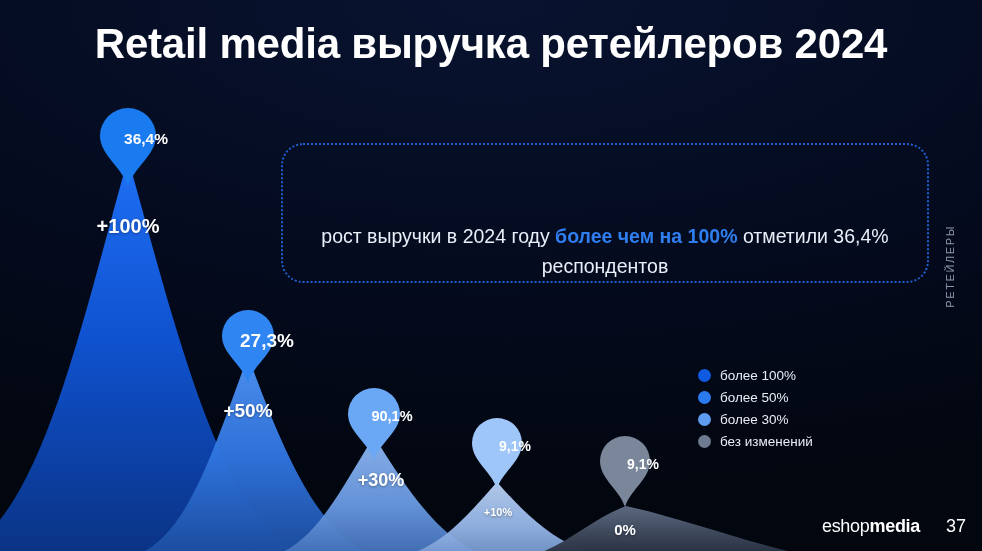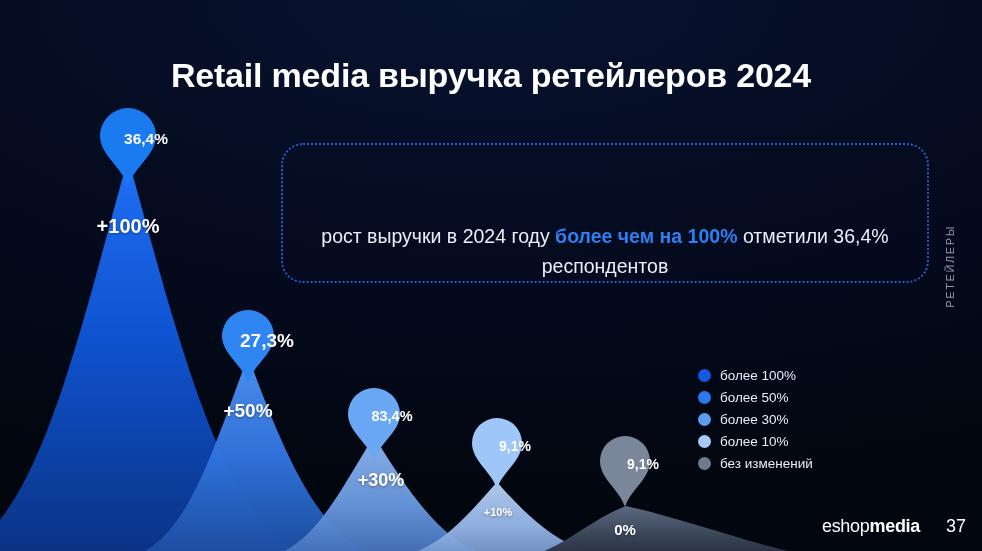--- a/index.html
+++ b/index.html
@@ -14,25 +14,24 @@
     position:absolute;inset:0;
     background:radial-gradient(120% 90% at 50% 0%, #081330 0%, #040a1c 62%, #02060f 100%);
     overflow:hidden;
   }
 
   
   #title{
     position:absolute;left:0;top:20px;width:982px;
     text-align:center;
     color:#ffffff;
-    font-size:34px;
+    font-size:42px;
     font-weight:700;
     letter-spacing:-0.2px;
     white-space:nowrap;
-    margin-top:36px;
   }
 
   
   #mountains{position:absolute;left:0;top:0;width:982px;height:551px;}
 
   
   .pin{position:absolute;}
   .pin svg{display:block;overflow:visible;}
   .pin-label{
     position:absolute;left:18px;top:0;width:100%;
@@ -179,21 +178,21 @@
     <svg width="52" height="74" viewBox="0 0 52 74" aria-hidden="true">
       <path d="M26 73 C 21 55, 0 44, 0 26 A 26 26 0 1 1 52 26 C 52 44, 31 55, 26 73 Z" fill="#2f85f2"></path>
     </svg>
     <div class="pin-label" style="top:20px;font-size:19px;">27,3%</div>
   </div>
 
   <div class="pin" style="left:348px;top:388px;width:52px;height:74px;">
     <svg width="52" height="74" viewBox="0 0 52 74" aria-hidden="true">
       <path d="M26 73 C 21 55, 0 44, 0 26 A 26 26 0 1 1 52 26 C 52 44, 31 55, 26 73 Z" fill="#6aa8f5"></path>
     </svg>
-    <div class="pin-label" style="top:20px;font-size:14.5px;">83,4%</div>
+    <div class="pin-label" style="top:20px;font-size:14.5px;">90,1%</div>
   </div>
 
   <div class="pin" style="left:472px;top:418px;width:50px;height:72px;">
     <svg width="50" height="72" viewBox="0 0 50 72" aria-hidden="true">
       <path d="M25 71 C 20 54, 0 43, 0 25 A 25 25 0 1 1 50 25 C 50 43, 30 54, 25 71 Z" fill="#9fc6f8"></path>
     </svg>
     <div class="pin-label" style="top:20px;font-size:14px;">9,1%</div>
   </div>
 
   <div class="pin" style="left:600px;top:436px;width:50px;height:72px;">
@@ -220,24 +219,20 @@
     </div>
     <div class="legend-row">
       <span class="legend-dot" style="background:#2a79ef;"></span>
       <span class="legend-text">более 50%</span>
     </div>
     <div class="legend-row">
       <span class="legend-dot" style="background:#5e9cf0;"></span>
       <span class="legend-text">более 30%</span>
     </div>
     <div class="legend-row">
-      <span class="legend-dot" style="background:#a8c8f4;"></span>
-      <span class="legend-text">более 10%</span>
-    </div>
-    <div class="legend-row">
       <span class="legend-dot" style="background:#6e7a90;"></span>
       <span class="legend-text">без изменений</span>
     </div>
   </div>
 
   <div id="side-label">РЕТЕЙЛЕРЫ</div>
 
   <div id="logo"><span class="light">eshop</span><span class="bold">media</span></div>
   <div id="page-num">37</div>
 

